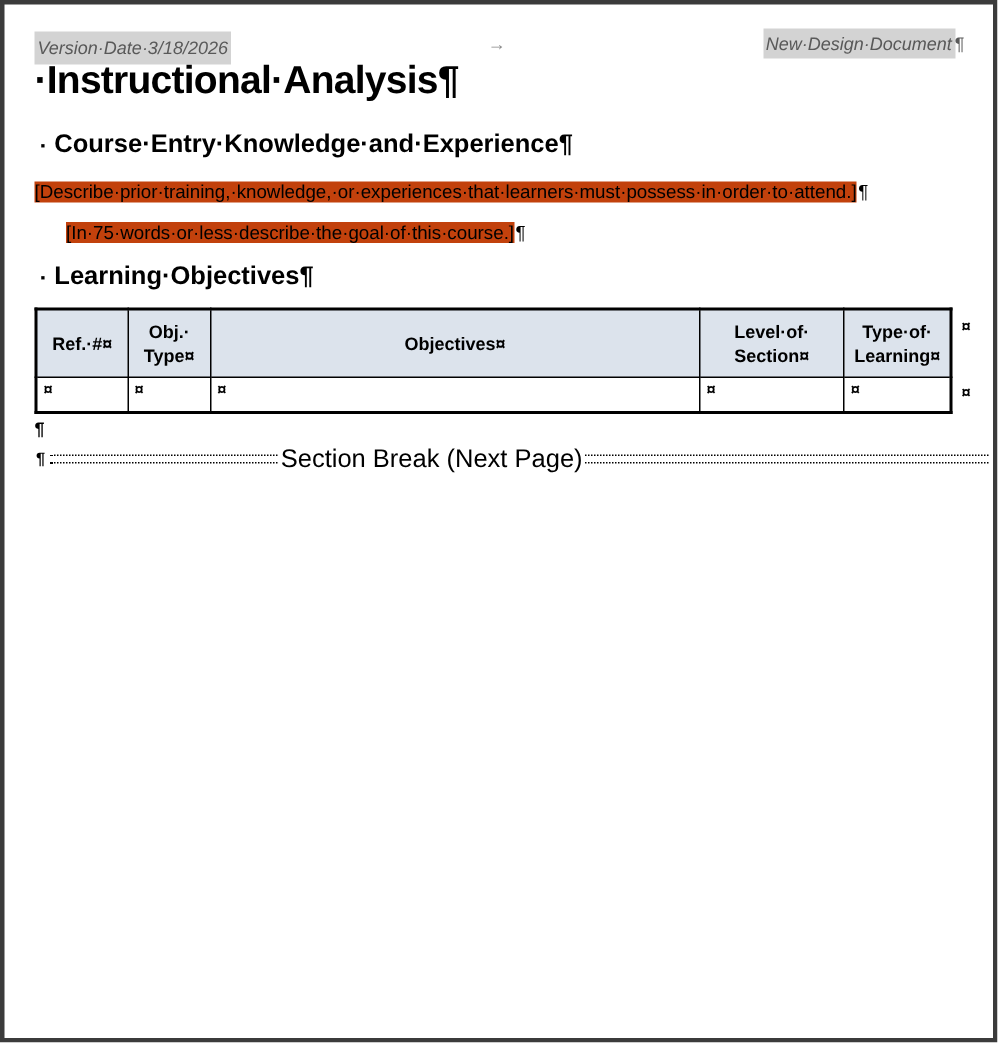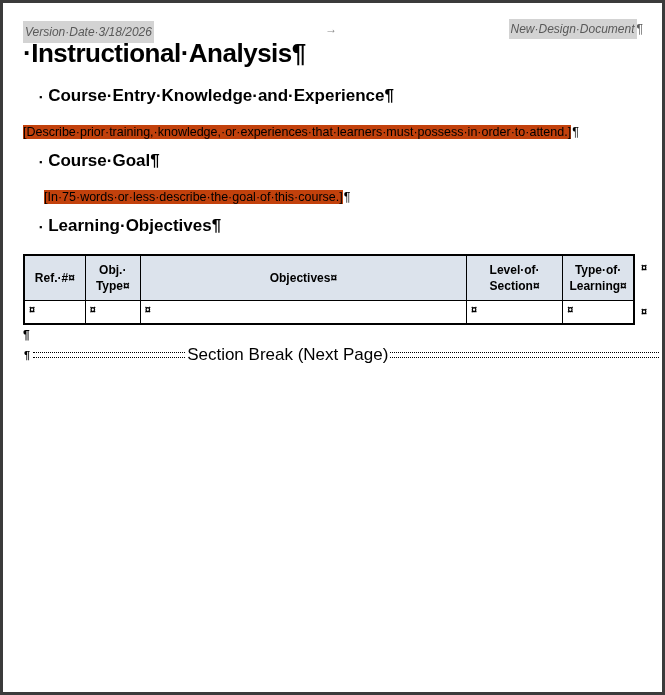--- a/index.html
+++ b/index.html
@@ -15,21 +15,21 @@
     margin-top: 18px; font-size: 12px; color: #595959; height: 16px; line-height: 16px;
   }
   .hl-gray { background: #d3d3d3; padding: 3px 2px; font-style: italic; }
   .tab-mark { color: #8a8a8a; font-size: 12px; }
   
   h1.doc-title {
     margin: 0 0 0 0; font-size: 26px; font-weight: bold;
     line-height: 32px; color: #000; letter-spacing: -0.5px;
   }
   
-  h2.doc-h2 { margin: 16px; font-size: 17px; font-weight: bold; line-height: 22px; }
+  h2.doc-h2 { margin: 4px; font-size: 17px; font-weight: bold; line-height: 22px; }
   h2.mt1 { margin-top: 16px; }
   h2.mt2 { margin-top: 10px; }
   .kwn-mark { font-size: 9px; vertical-align: 1px; margin-right: 6px; }
   
   p.ph { margin: 0; font-size: 12.5px; line-height: 16px; }
   p.ph1 { margin-top: 12px; }
   p.ph2 { margin-top: 11px; padding-left: 21px; }
   .hl-yellow { background: #c2410c; }
   .pilcrow { color: #000; margin-left: 1px; }
   
@@ -75,21 +75,20 @@
     <span class="tab-mark">→</span>
     <span><span class="hl-gray">New·Design·Document</span><span>¶</span></span>
   </div>
 
   <h1 class="doc-title">·Instructional·Analysis¶</h1>
 
   <h2 class="doc-h2 mt1"><span class="kwn-mark">▪</span><span>Course·Entry·Knowledge·and·Experience¶</span></h2>
 
   <p class="ph ph1"><span class="hl-yellow">[Describe·prior·training,·knowledge,·or·experiences·that·learners·must·possess·in·order·to·attend.]</span><span class="pilcrow">¶</span></p>
 
-  <h2 class="doc-h2 mt2"><span class="kwn-mark">▪</span><span>Course·Goal¶</span></h2>
 
   <p class="ph ph2"><span class="hl-yellow">[In·75·words·or·less·describe·the·goal·of·this·course.]</span><span class="pilcrow">¶</span></p>
 
   <h2 class="doc-h2 mt2"><span class="kwn-mark">▪</span><span>Learning·Objectives¶</span></h2>
 
   <div class="tbl-wrap">
     <table class="obj-table">
       <colgroup>
         <col style="width:61px">
           <col style="width:55px">

